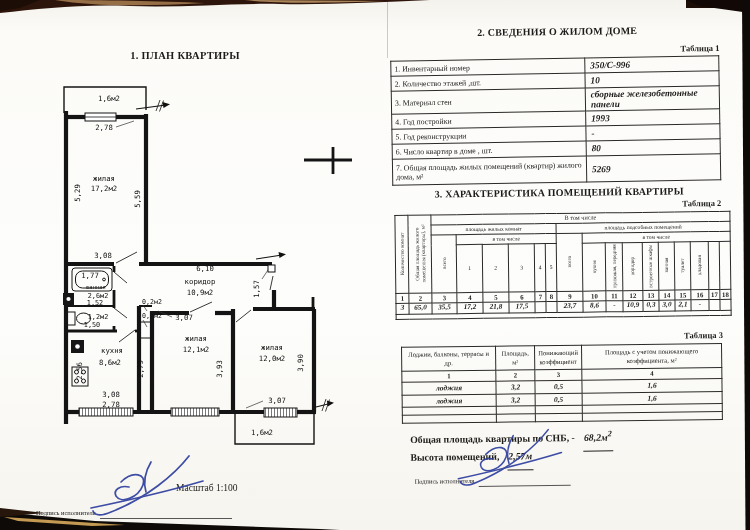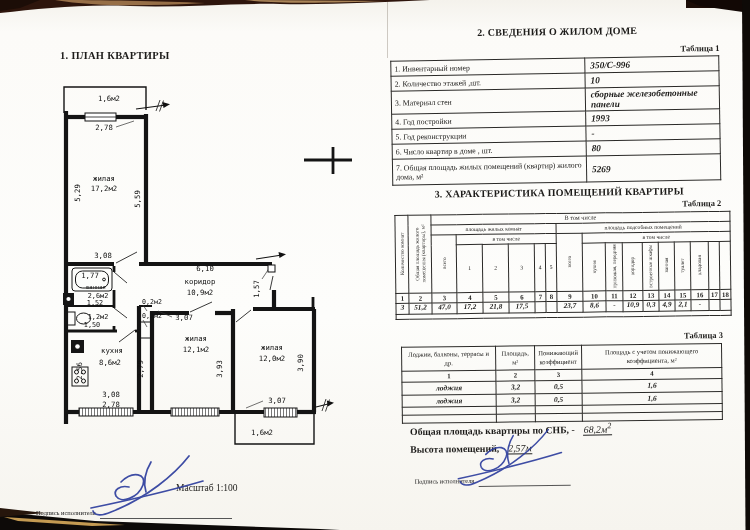--- a/index.html
+++ b/index.html
@@ -6,21 +6,21 @@
   .page{position:relative;width:750px;height:530px;overflow:hidden;
     background:linear-gradient(180deg,#f4f2ec 0%,#fcfbf8 6%,#fdfdfb 60%,#f6f4ee 100%);
     font-family:"Liberation Serif","DejaVu Serif",serif;color:#1d1c1a;}
   
   .edge-top{position:absolute;left:0;top:0;width:750px;height:16px;z-index:30;pointer-events:none;}
   .edge-right{position:absolute;right:0;top:0;width:10px;height:530px;z-index:30;background:#0e0a07;
     clip-path:polygon(20% 0,100% 0,100% 100%,55% 100%);}
   .edge-bl{position:absolute;left:0;top:504px;width:340px;height:26px;z-index:30;pointer-events:none;}
   .fold{position:absolute;left:387px;top:0;width:1px;height:58px;background:rgba(120,110,95,.35);z-index:5;}
   
-  .left-title{position:absolute;left:60px;top:50px;width:250px;text-align:left;
+  .left-title{position:absolute;left:60px;top:50px;width:250px;text-align:center;
     font-weight:bold;font-size:10.5px;letter-spacing:.3px;}
   .scale-note{position:absolute;left:176px;top:483px;font-size:9.5px;}
   .sigline{display:inline-block;border-bottom:1px solid #555;height:9px;vertical-align:bottom;}
   .sig-label{font-size:6.4px;color:#222;}
   .sig-left{position:absolute;left:36px;top:501px;}
   .sig-left .sigline{width:132px;margin-left:4px;}
   .sigsvg{position:absolute;z-index:10;}
   
   .right-half{position:absolute;left:390px;top:0;width:348px;height:530px;
     transform:rotate(-0.7deg);transform-origin:0 50%;}
@@ -54,21 +54,21 @@
   .t3{position:absolute;left:10px;top:347px;width:320px;}
   .t3 td{text-align:center;font-size:6.6px;line-height:1.25;padding:1px 2px;}
   .t3 tr.hd{height:24px;}
   .t3 tr.numr{height:9px;}
   .t3 tr.numr td{font-size:6.8px;font-weight:bold;}
   .t3 tr.dr{height:10px;}
   .t3 tr.dr td{font-size:7.4px;font-weight:bold;font-style:italic;}
   .t3 tr.er{height:8px;}
   
   .total-line{position:absolute;left:18px;font-size:9.8px;font-weight:bold;}
-  .tval{display:inline-block;border-bottom:1.1px solid #222;font-weight:normal;font-style:italic;margin-left:8px;padding:0 1px;}
+  .tval{display:inline-block;border-bottom:1.1px solid #222;font-weight:bold;font-style:italic;margin-left:8px;padding:8px 1px;}
   .sig-right{position:absolute;left:22px;top:470px;}
   .sig-right .sigline{width:92px;margin-left:4px;}
 </style>
 </head>
 <body>
 
 <div class="page">
 
   <svg class="edge-top" viewBox="0 0 750 16">
     <path d="M0,0 L430,0 C380,2 330,5 280,4 C230,3 180,8 130,6 C80,4 40,9 0,13 Z" fill="#2e150c"></path>
@@ -366,33 +366,33 @@
             <td>12</td>
             <td>13</td>
             <td>14</td>
             <td>15</td>
             <td>16</td>
             <td>17</td>
             <td>18</td>
           </tr>
         <tr class="datar" id="t2-data">
             <td>3</td>
-            <td>51,2</td>
-            <td>47,0</td>
+            <td>65,0</td>
+            <td>35,5</td>
             <td>17,2</td>
             <td>21,8</td>
             <td>17,5</td>
             <td></td>
             <td></td>
             <td>23,7</td>
             <td>8,6</td>
             <td>-</td>
             <td>10,9</td>
             <td>0,3</td>
-            <td>4,9</td>
+            <td>3,0</td>
             <td>2,1</td>
             <td>-</td>
             <td></td>
             <td></td>
           </tr>
         <tr class="emptyr">
             <td colspan="18"></td>
           </tr>
       </tbody>
     </table>

